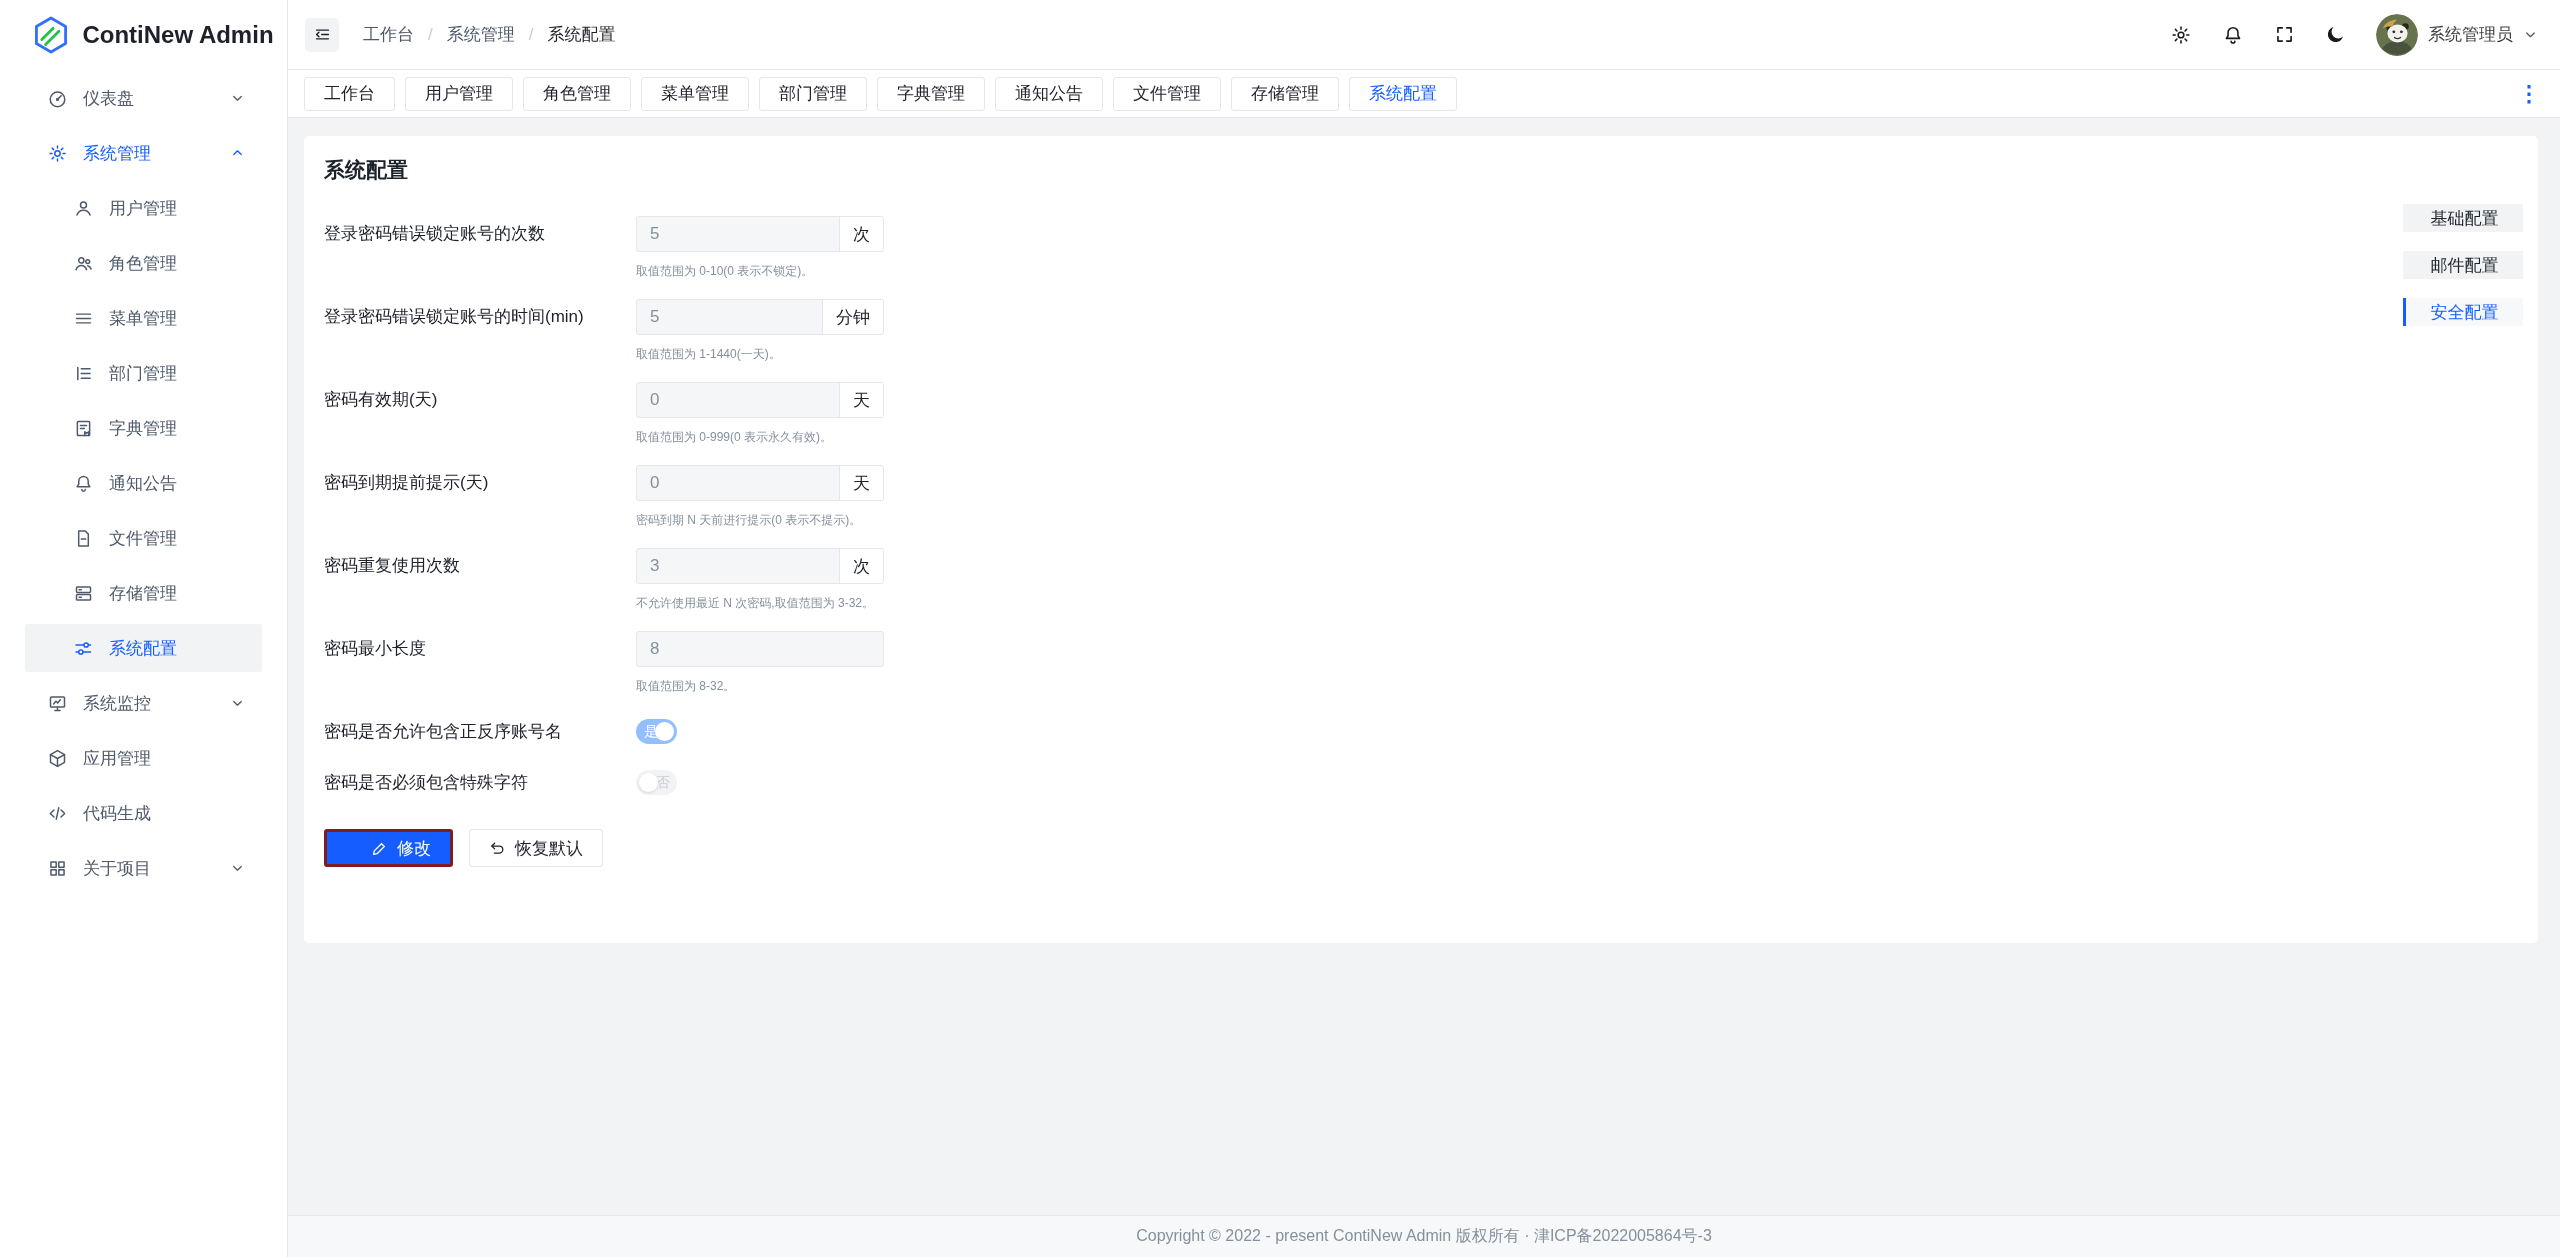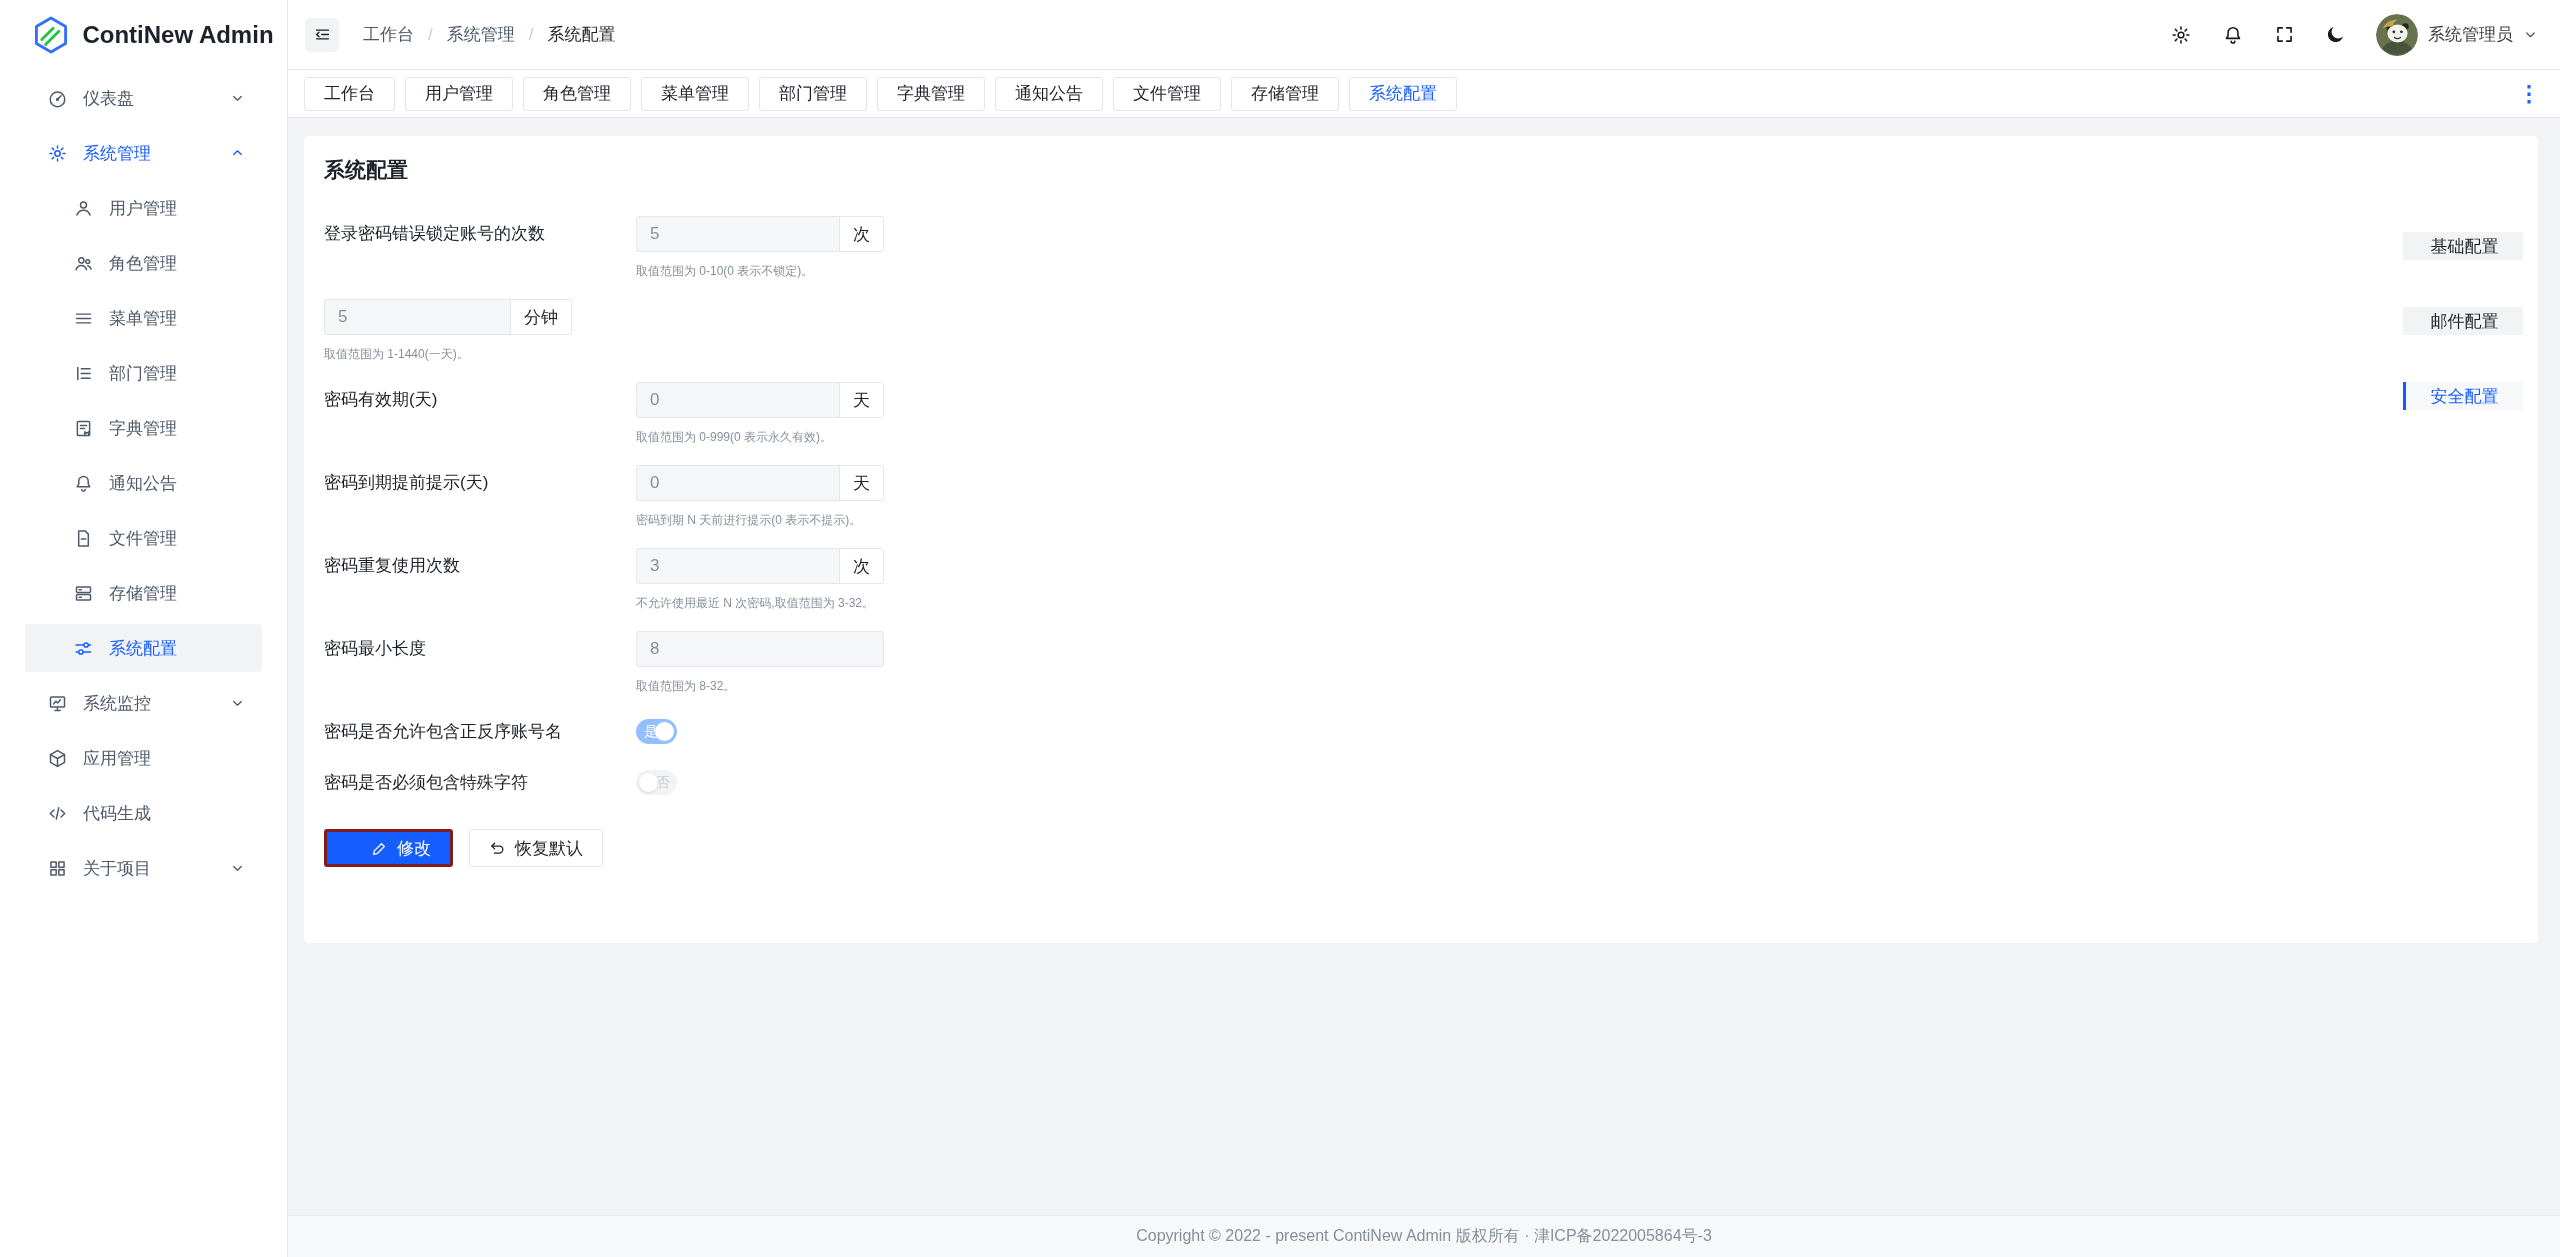--- a/index.html
+++ b/index.html
@@ -66,21 +66,21 @@
   .switch.off { background: #f2f3f5; }
   .switch.off .switch-text { position: absolute; right: 7px; top: 4px; font-size: 14px; color: #c9cdd4; }
   .switch.off .switch-knob { position: absolute; left: 3px; top: 3px; width: 19px; height: 19px; border-radius: 50%; background: #fff; box-shadow: 0 1px 3px rgba(0,0,0,.12); }
 
   .btn-row { display: flex; gap: 16px; margin-top: 28px; }
   .btn { height: 38px; display: inline-flex; align-items: center; gap: 9px; font-size: 17px; border-radius: 3px; cursor: pointer; padding: 0 19px; font-family: inherit; }
   .btn-primary { background: #165dff; border: 3px solid #7f1d1d; color: #fff; padding-left: 44px; }
   .btn-secondary { background: #fff; border: 1px solid #e5e6eb; color: #1d2129; }
 
   .anchor-nav { position: absolute; top: 68px; right: 15px; display: flex; flex-direction: column; gap: 19px; }
-  .anchor-item { width: 120px; height: 28px; background: #f2f3f5; display: flex; align-items: center; justify-content: center; font-size: 17px; color: #1d2129; cursor: pointer; border-left: 3px solid transparent; margin-top: 28px; }
+  .anchor-item { width: 120px; height: 28px; background: #f2f3f5; display: flex; align-items: center; justify-content: center; font-size: 17px; color: #1d2129; cursor: pointer; border-left: 3px solid transparent; }
   .anchor-item.active { color: #165dff; border-left: 3px solid #165dff; background: #f7f8fa; }
 
   
   .footer { height: 42px; background: #f7f8fa; border-top: 1px solid #e8eaef; display: flex; align-items: center; justify-content: center; font-size: 16px; color: #86909c; }
 </style>
 </head>
 <body>
 
 <aside class="sidebar">
   <div class="logo-row">
@@ -362,20 +362,21 @@
         <div class="form-field">
           <div class="input-group">
             <input type="text" readonly="" value="5" style="">
             <span class="input-addon">次</span>
           </div>
           <div class="field-help">取值范围为 0-10(0 表示不锁定)。</div>
         </div>
       </div>
 
       <div class="form-row">
+        <div class="form-label">登录密码错误锁定账号的时间(min)</div>
         <div class="form-field">
           <div class="input-group">
             <input type="text" readonly="" value="5" style="">
             <span class="input-addon">分钟</span>
           </div>
           <div class="field-help">取值范围为 1-1440(一天)。</div>
         </div>
       </div>
 
       <div class="form-row">

